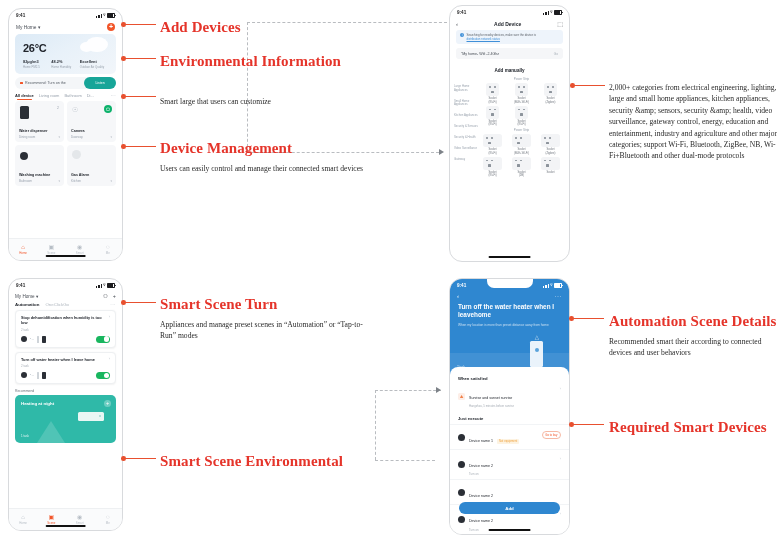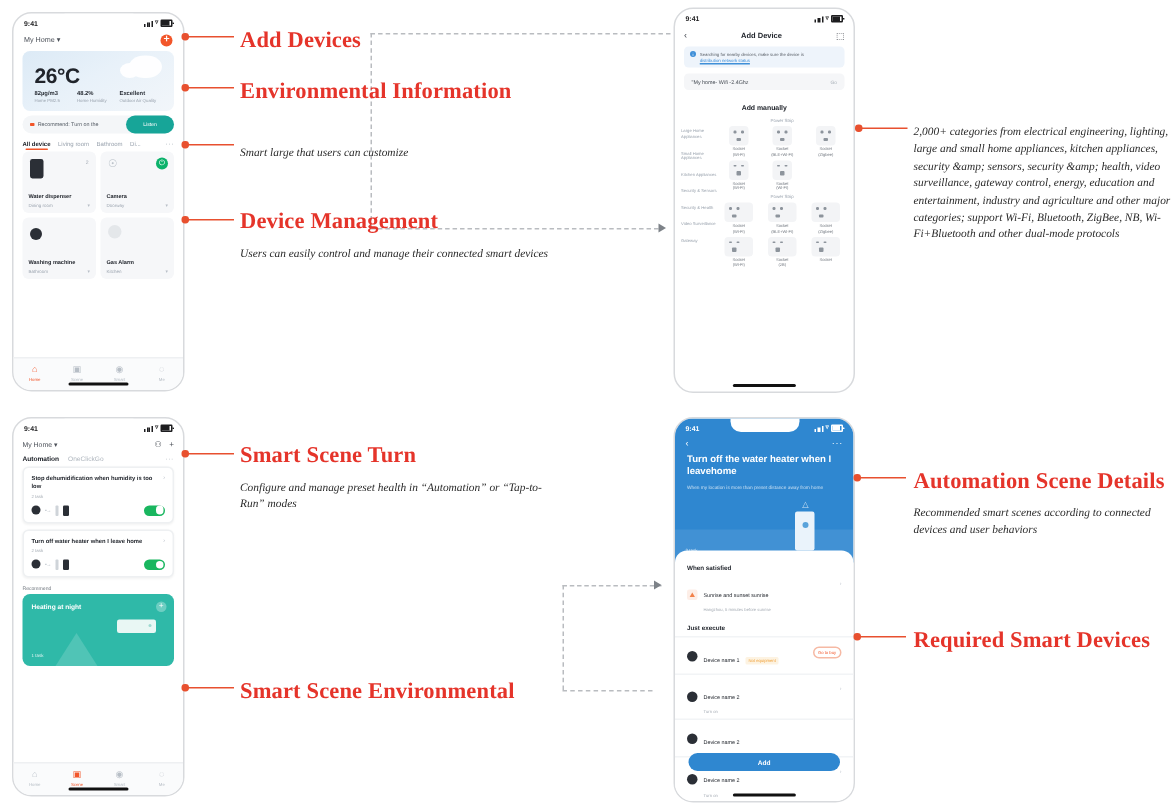--- a/index.html
+++ b/index.html
@@ -32,21 +32,21 @@
   #p1{left:8px;top:8px;width:115px;height:253px;}
   .p1-head{display:flex;align-items:center;justify-content:space-between;padding:1px 7px 2px;}
   .p1-home{font-size:4.8px;color:#4a4f57;}
   .plus-btn{width:8px;height:8px;border-radius:50%;background:#f2562a;color:#fff;font-size:7px;
             line-height:7.4px;text-align:center;font-weight:bold;}
   .weather{margin:1px 6px 0;height:40px;border-radius:5px;position:relative;overflow:hidden;
            background:linear-gradient(150deg,#dceaf6 0%,#e8f1f9 45%,#f2f6fa 100%);}
   .wsun{position:absolute;right:8px;top:3px;width:22px;height:15px;background:#fff;
         border-radius:11px/8px;opacity:.92;}
   .wsun::before{content:"";position:absolute;left:-6px;top:5px;width:13px;height:10px;background:#fff;border-radius:50%;}
-  .wtemp{position:absolute;left:8px;top:8px;font-size:14px;font-weight:bold;color:#20242b;letter-spacing:-.3px;}
+  .wtemp{position:absolute;left:8px;top:8px;font-size:11px;font-weight:bold;color:#20242b;letter-spacing:-.3px;}
   .wstats{position:absolute;left:0;right:0;bottom:5px;display:flex;padding:0 8px;box-sizing:border-box;}
   .wstat{flex:1;}
   .wv{font-size:3.9px;font-weight:bold;color:#2b3038;}
   .wl{font-size:2.9px;color:#9aa3ae;margin-top:1.2px;}
   .reco{margin:3px 6px 0;height:12px;border-radius:6px;background:#f4f6f8;display:flex;align-items:center;
         position:relative;padding-left:5px;box-sizing:border-box;}
   .reco-dot{width:2.6px;height:2.6px;background:#f2562a;border-radius:.5px;margin-right:2.5px;}
   .reco-t{font-size:3.6px;color:#535a63;flex:1;overflow:hidden;white-space:nowrap;}
   .reco-chev{font-size:3.6px;color:#b7bec6;margin-right:22px;}
   .reco-btn{position:absolute;right:0;top:0;height:12px;min-width:24px;padding:0 4px;border-radius:6px;
@@ -171,21 +171,21 @@
   .p4-dev .pill{position:absolute;right:8px;top:6px;font-size:2.8px;color:#f2562a;border:.4px solid #f6b9a4;
                 border-radius:4px;padding:.8px 2.6px;}
   .p4-dev .cv{position:absolute;right:8px;top:7px;font-size:3.4px;color:#c2c8cf;}
   .p4-add{position:absolute;left:9px;right:9px;bottom:20px;height:12px;border-radius:6px;background:#2f87d0;
           color:#fff;font-size:4.4px;font-weight:bold;display:flex;align-items:center;justify-content:center;}
 
   
   .ann{position:absolute;}
   .ann-h{color:#e5342a;font-family:"Liberation Serif",serif;font-weight:bold;font-size:15px;
          letter-spacing:.1px;white-space:nowrap;}
-  .ann-b{color:#2a2a2a;font-family:"Liberation Serif",serif;font-size:7.6px;line-height:1.5;font-style:italic;}
+  .ann-b{color:#2a2a2a;font-family:"Liberation Serif",serif;font-size:7.6px;line-height:1.5;}
   .lead{position:absolute;height:1.4px;background:#e8502f;}
   .lead-dot{position:absolute;width:4.6px;height:4.6px;border-radius:50%;background:#e8502f;}
   .dash{position:absolute;border-top:1.1px dashed #b9bcc0;}
   .dashv{position:absolute;border-left:1.1px dashed #b9bcc0;}
   .arrowr{position:absolute;width:0;height:0;border-top:3px solid transparent;border-bottom:3px solid transparent;
           border-left:5px solid #7d8288;}
 </style>
 </head>
 <body>
 
@@ -614,34 +614,34 @@
   <div class="lead-dot" style="left:570px;top:83px;"></div>
   <div class="lead" style="left:573px;top:85px;width:32px;"></div>
   <div class="ann" style="left:609px;top:76px;width:172px;">
     <div class="ann-b" style="margin-top:6px;">2,000+ categories from electrical engineering, lighting, large and small home appliances, kitchen appliances, security &amp;amp; sensors, security &amp;amp; health, video surveillance, gateway control, energy, education and entertainment, industry and agriculture and other major categories; support Wi-Fi, Bluetooth, ZigBee, NB, Wi-Fi+Bluetooth and other dual-mode protocols</div>
   </div>
 
   <div class="lead-dot" style="left:121px;top:300px;"></div>
   <div class="lead" style="left:124px;top:302px;width:32px;"></div>
   <div class="ann" style="left:160px;top:296px;width:215px;">
     <div class="ann-h">Smart Scene Turn</div>
-    <div class="ann-b" style="margin-top:6px;">Configure and manage preset health in “Automation” or “Tap-to-Run” modes</div>
+    <div class="ann-b" style="margin-top:6px;">Appliances and manage preset scenes in “Automation” or “Tap-to-Run” modes</div>
   </div>
 
   <div class="lead-dot" style="left:121px;top:456px;"></div>
   <div class="lead" style="left:124px;top:458px;width:32px;"></div>
   <div class="ann" style="left:160px;top:453px;">
     <div class="ann-h">Smart Scene Environmental</div>
   </div>
 
   <div class="lead-dot" style="left:569px;top:316px;"></div>
   <div class="lead" style="left:572px;top:318px;width:32px;"></div>
   <div class="ann" style="left:609px;top:313px;width:172px;">
     <div class="ann-h">Automation Scene Details</div>
-    <div class="ann-b" style="margin-top:6px;">Recommended smart scenes according to connected devices and user behaviors</div>
+    <div class="ann-b" style="margin-top:6px;">Recommended smart their according to connected devices and user behaviors</div>
   </div>
 
   <div class="lead-dot" style="left:569px;top:422px;"></div>
   <div class="lead" style="left:572px;top:424px;width:32px;"></div>
   <div class="ann" style="left:609px;top:419px;">
     <div class="ann-h">Required Smart Devices</div>
   </div>
 
 </div>
 

